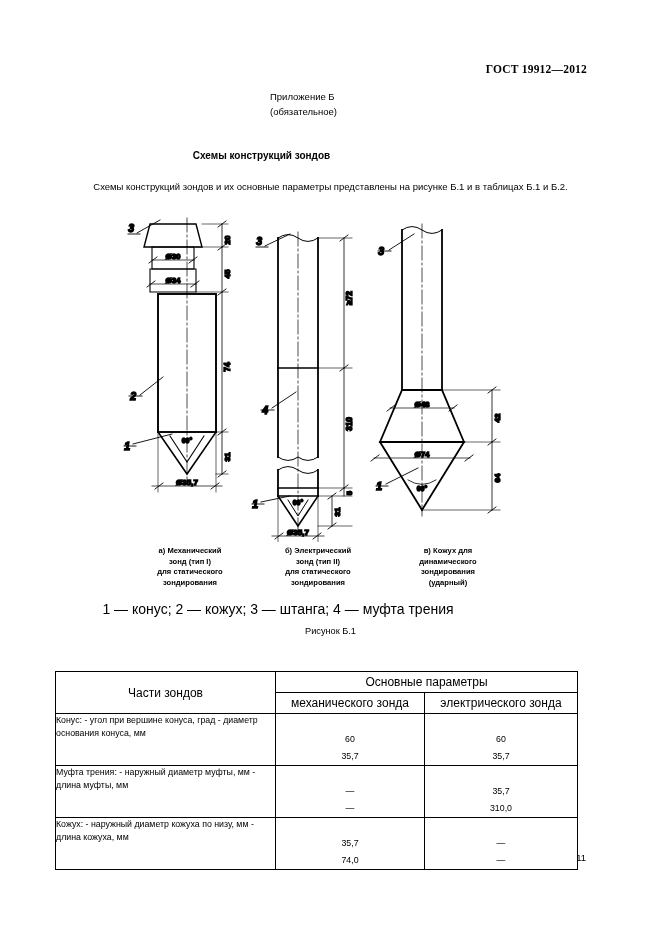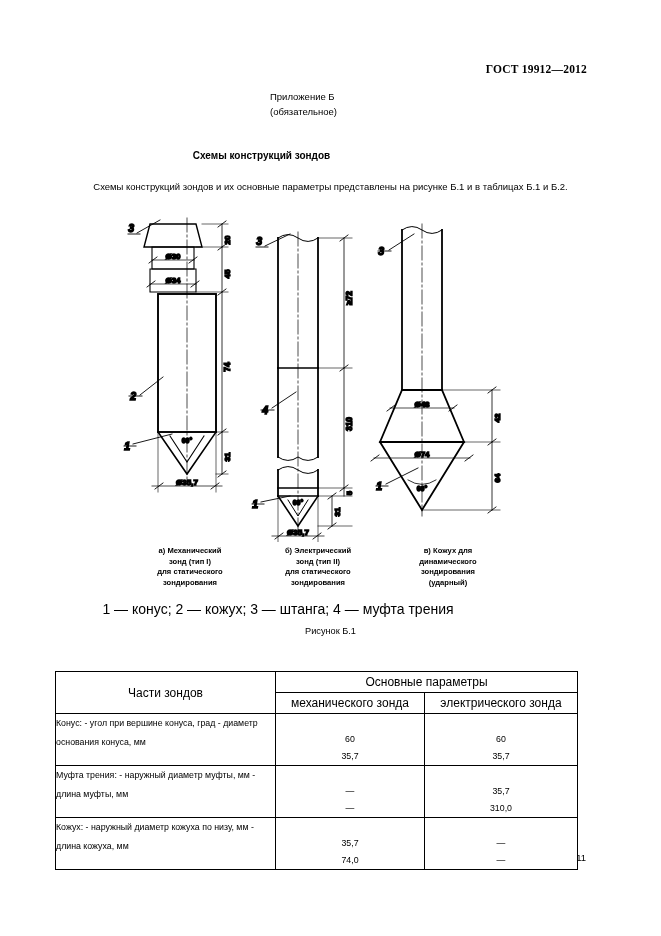--- a/index.html
+++ b/index.html
@@ -139,21 +139,21 @@
     height: 20px;
     vertical-align: middle;
     font-size: 12px;
   }
   th.parts {
     width: 219px;
   }
   td.group {
     padding: 5px 0 5px 10px;
     vertical-align: top;
-    line-height: 19px;
+    line-height: 13px;
   }
   td.val {
     text-align: center;
     vertical-align: top;
     padding: 5px 0 5px 0;
     line-height: 17px;
     white-space: pre-line;
   }
   .thick-top { border-top-width: 1.6px; }
 

